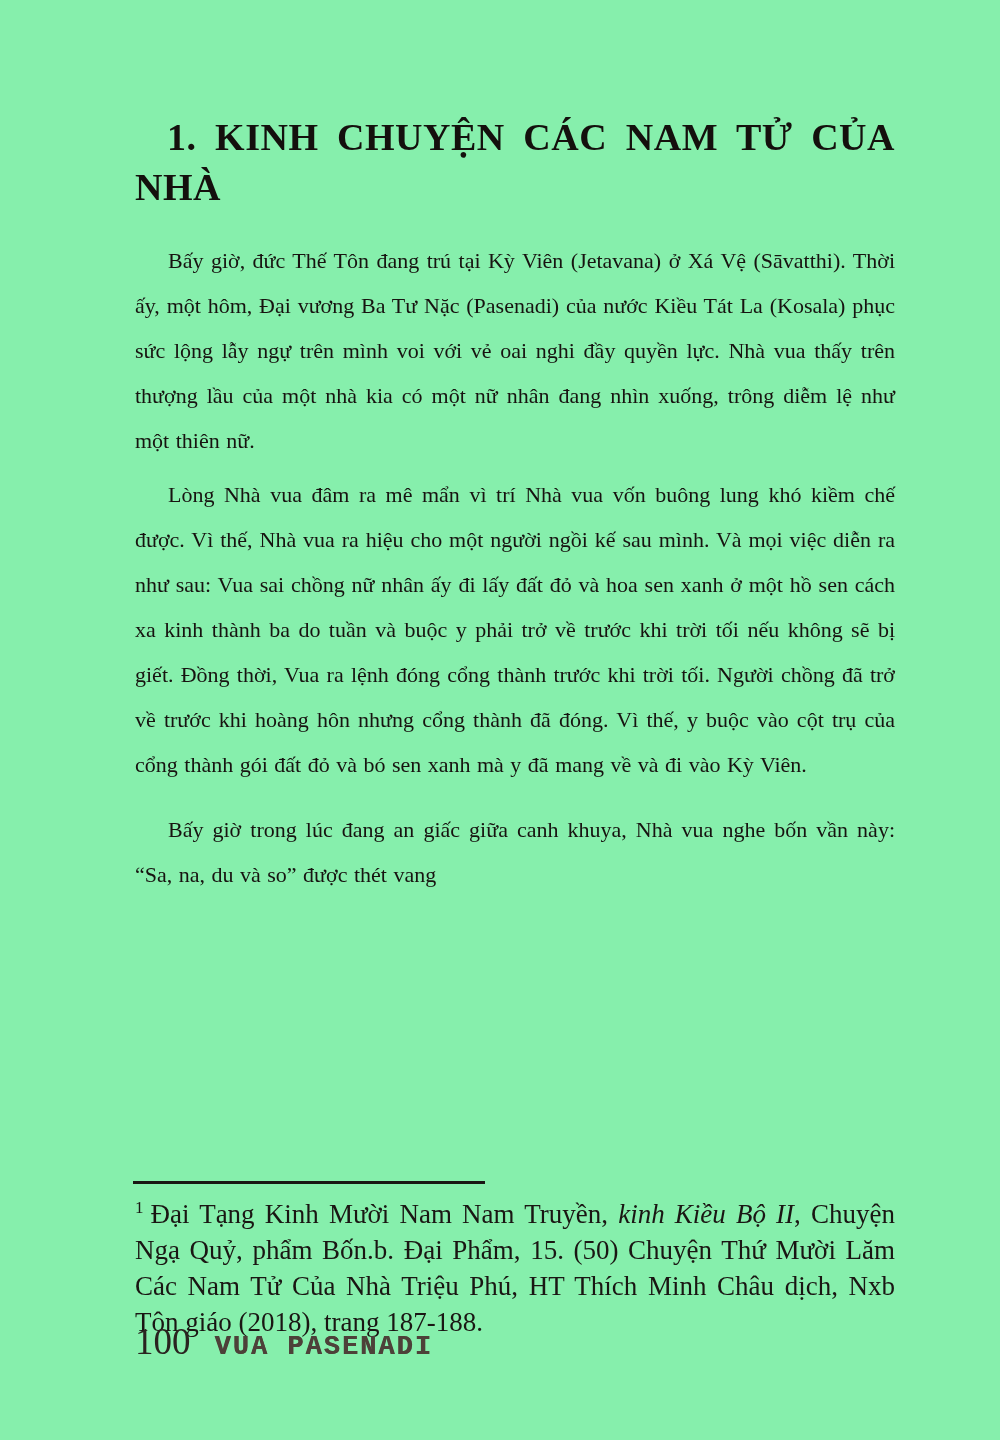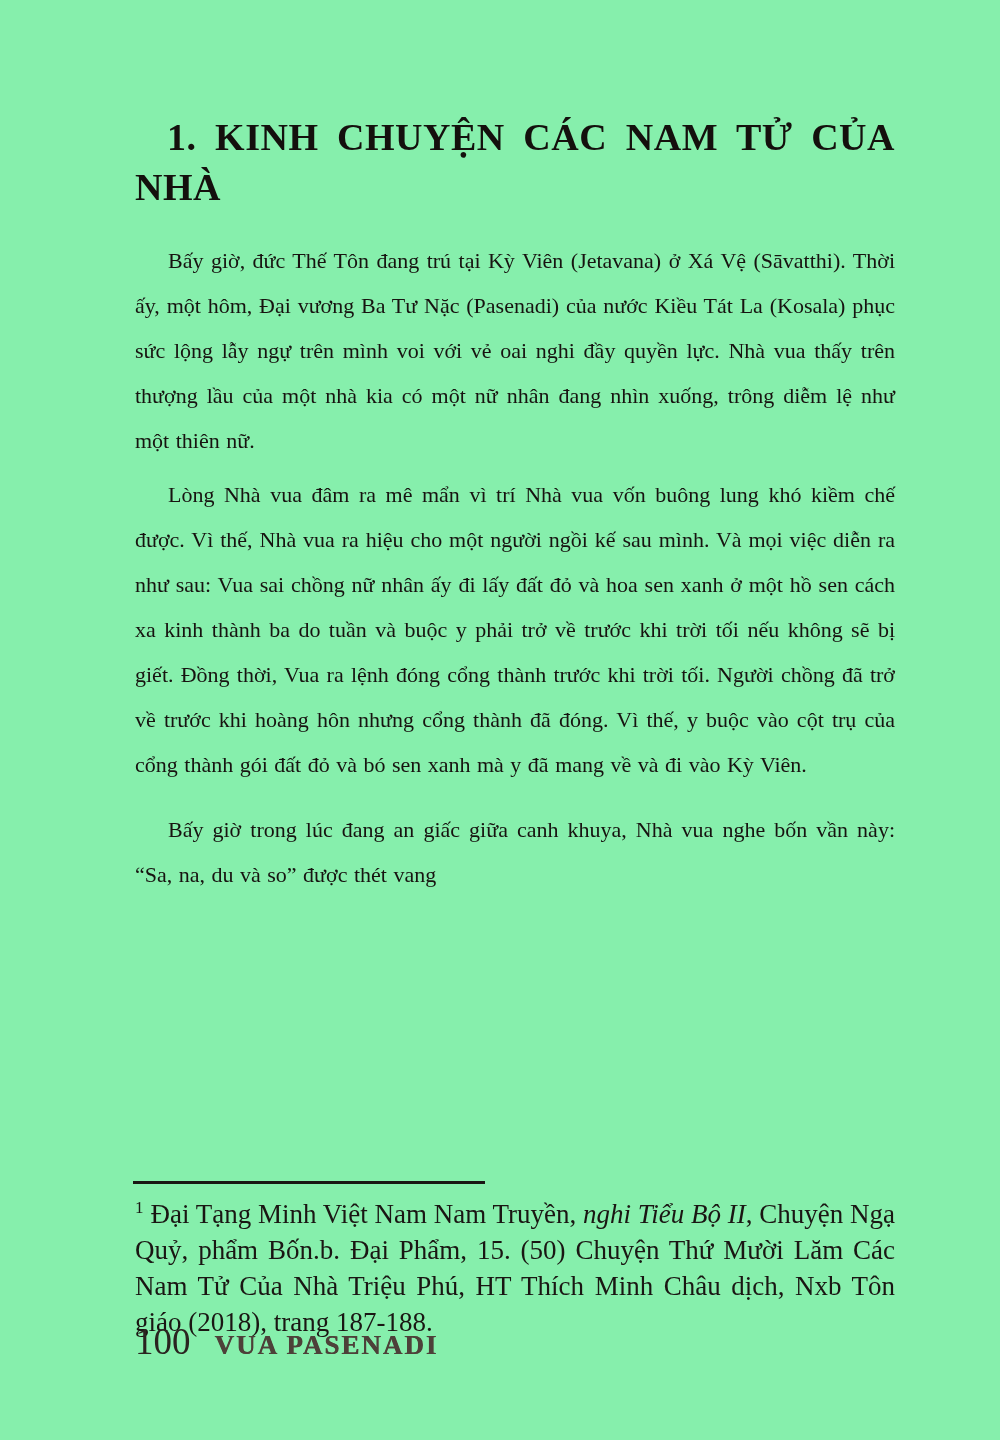--- a/index.html
+++ b/index.html
@@ -95,21 +95,21 @@
     width: 760px;
     display: flex;
     align-items: baseline;
   }
   .page-number {
     font-size: 37px;
     line-height: 40px;
     color: #2a2420;
   }
   .book-title {
-    font-family: Liberation Serif, serif;
+    font-family: Liberation Mono, monospace;
     font-weight: bold;
     font-size: 27px;
     line-height: 34px;
     letter-spacing: 2px;
     margin-left: 24px;
     color: #4d4139;
     text-shadow: 0.4px 0 0 #4d4139;
   }
 </style>
 </head>
@@ -126,20 +126,20 @@
     <p class="body-paragraph">Bấy giờ, đức Thế Tôn đang trú tại Kỳ Viên (Jetavana) ở Xá Vệ (Sāvatthi). Thời ấy, một hôm, Đại vương Ba Tư Nặc (Pasenadi) của nước Kiều Tát La (Kosala) phục sức lộng lẫy ngự trên mình voi với vẻ oai nghi đầy quyền lực. Nhà vua thấy trên thượng lầu của một nhà kia có một nữ nhân đang nhìn xuống, trông diễm lệ như một thiên nữ.</p>
 
     <p class="body-paragraph">Lòng Nhà vua đâm ra mê mẩn vì trí Nhà vua vốn buông lung khó kiềm chế được. Vì thế, Nhà vua ra hiệu cho một người ngồi kế sau mình. Và mọi việc diễn ra như sau: Vua sai chồng nữ nhân ấy đi lấy đất đỏ và hoa sen xanh ở một hồ sen cách xa kinh thành ba do tuần và buộc y phải trở về trước khi trời tối nếu không sẽ bị giết. Đồng thời, Vua ra lệnh đóng cổng thành trước khi trời tối. Người chồng đã trở về trước khi hoàng hôn nhưng cổng thành đã đóng. Vì thế, y buộc vào cột trụ của cổng thành gói đất đỏ và bó sen xanh mà y đã mang về và đi vào Kỳ Viên.</p>
 
     <p class="body-paragraph">Bấy giờ trong lúc đang an giấc giữa canh khuya, Nhà vua nghe bốn vần này: “Sa, na, du và so” được thét vang</p>
 
   </div>
 
   <div class="footnote-rule"></div>
 
-  <p class="footnote"><sup>1</sup><span>Đại Tạng Minh Việt Nam Nam Truyền, </span><i>nghi Tiểu Bộ II</i><span>, Chuyện Ngạ Quỷ, phẩm Bốn.b. Đại Phẩm, 15. (50) Chuyện Thứ Mười Lăm Các Nam Tử Của Nhà Triệu Phú, HT Thích Minh Châu dịch, Nxb Tôn giáo (2018), trang 187-188.</span></p>
+  <p class="footnote"><sup>1</sup><span>Đại Tạng Kinh Mười Nam Nam Truyền, </span><i>kinh Kiều Bộ II</i><span>, Chuyện Ngạ Quỷ, phẩm Bốn.b. Đại Phẩm, 15. (50) Chuyện Thứ Mười Lăm Các Nam Tử Của Nhà Triệu Phú, HT Thích Minh Châu dịch, Nxb Tôn giáo (2018), trang 187-188.</span></p>
 
   <div class="page-footer">
     <span class="page-number">100</span>
     <span class="book-title">VUA PASENADI</span>
   </div>
 
 </div>
 
 </body></html>

